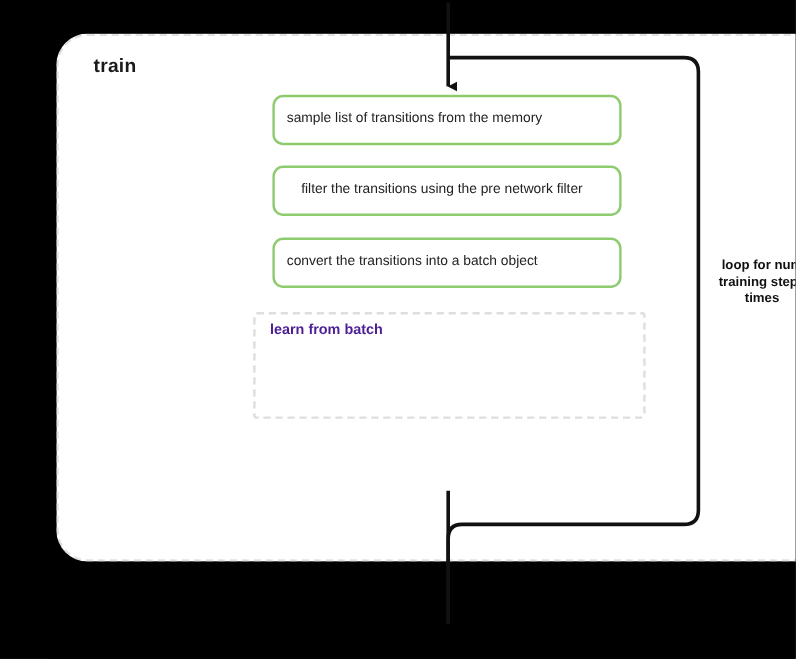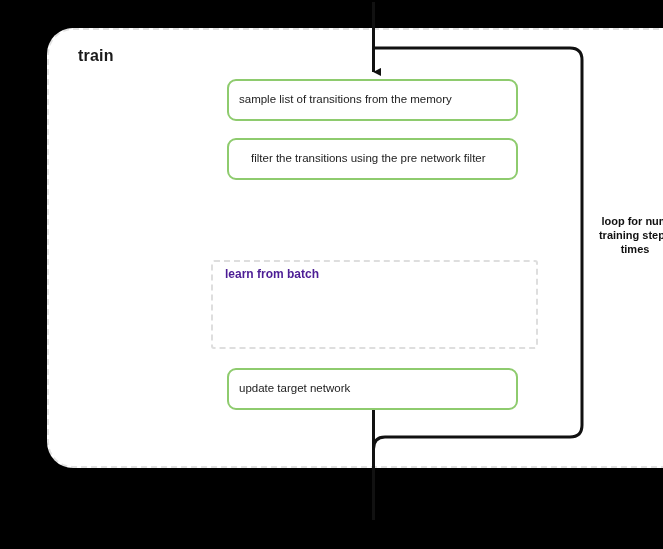--- a/index.html
+++ b/index.html
@@ -144,24 +144,24 @@
   <div class="train-title">train</div>
 
   <div class="gbox gbox-1">
     <span class="gbox-label">sample list of transitions from the memory</span>
   </div>
 
   <div class="gbox gbox-2">
     <span class="gbox-label">filter the transitions using the pre network filter</span>
   </div>
 
+  <div class="gbox gbox-3">
+    <span class="gbox-label">convert the transitions into a batch object</span>
+  </div>
 
   <div class="dashed-block">
     <div class="dashed-block-title">learn from batch</div>
   </div>
 
-  <div class="gbox gbox-4">
-    <span class="gbox-label">update target network</span>
-  </div>
 
   <div class="loop-label">loop for num training steps times</div>
 
 </div>
 
 </body></html>

